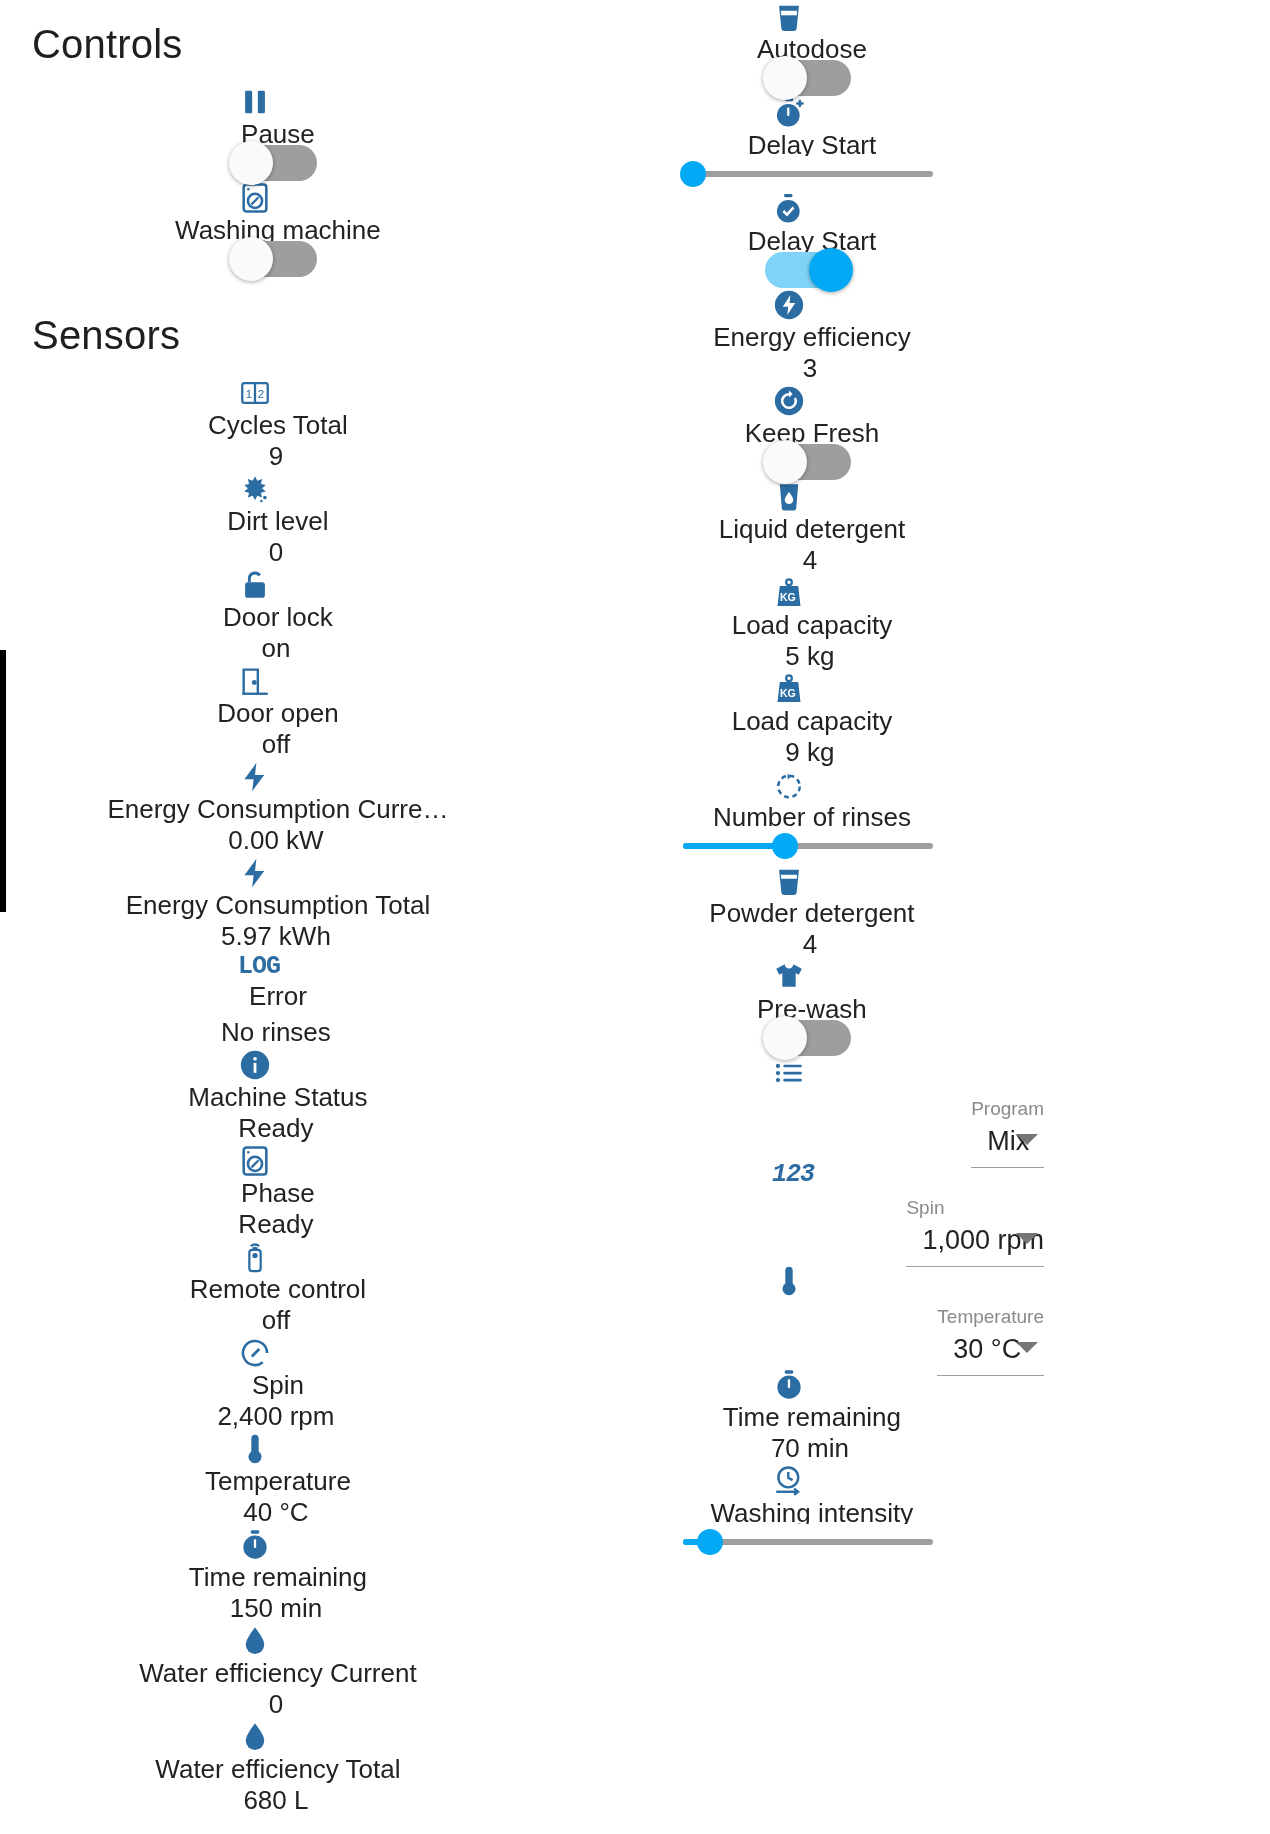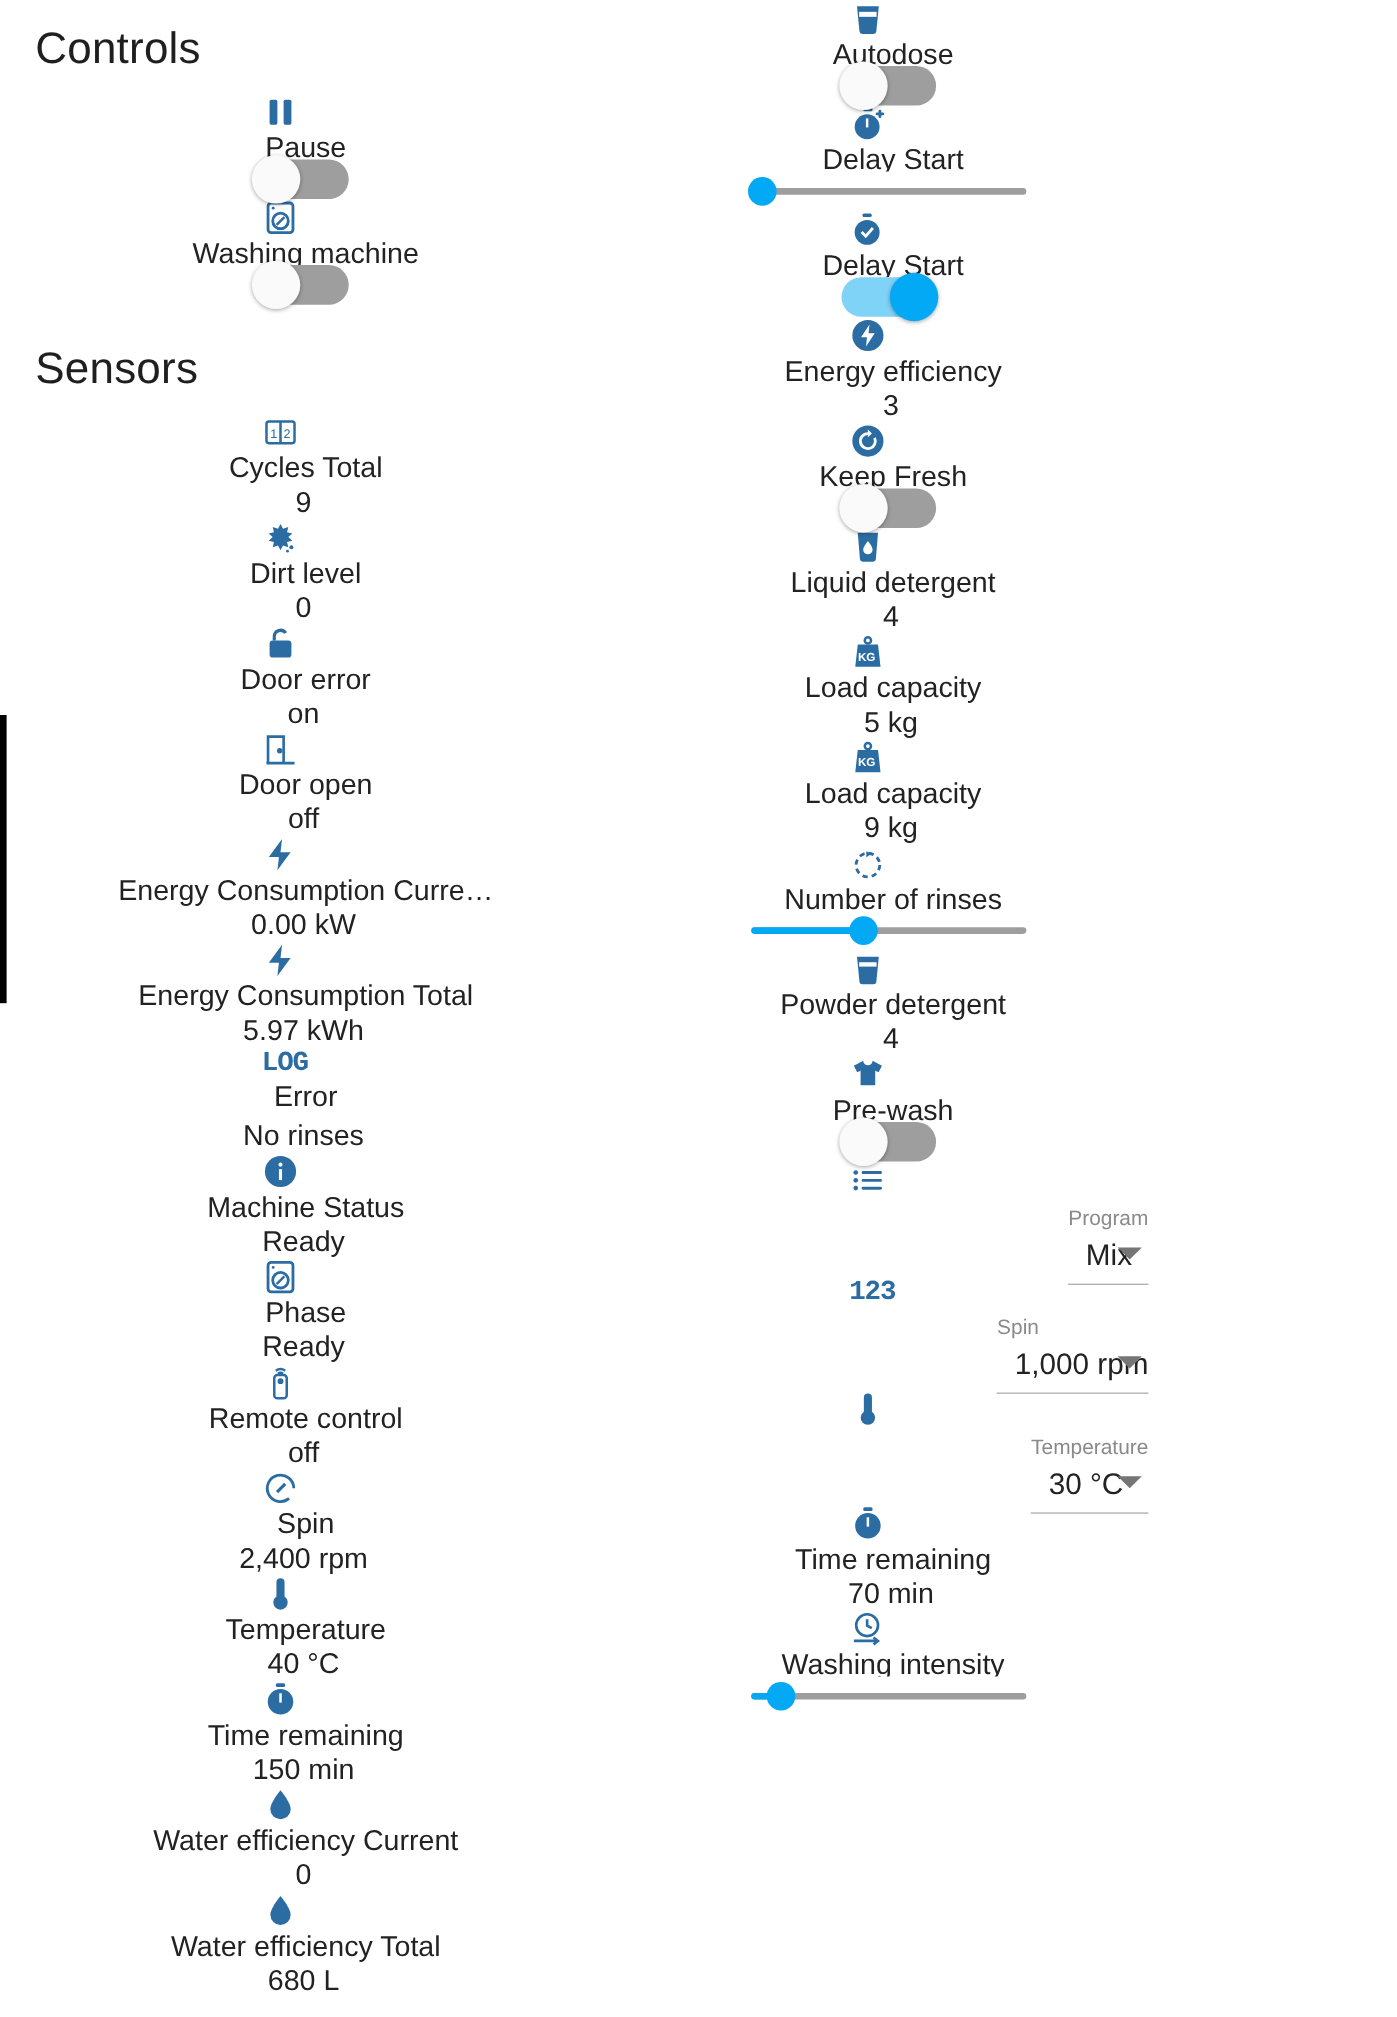--- a/index.html
+++ b/index.html
@@ -232,21 +232,21 @@
         <span class="value">0</span>
       </div>
 
       <div class="row">
         <span class="icon">
           <svg width="34" height="34" viewBox="0 0 24 24" fill="#2b6ca3">
               <path d="M7 10V7.5a5 5 0 0 1 9.2-2.7l-1.8 1A3 3 0 0 0 9 7.5V10h-2z"></path>
               <rect x="5" y="10" width="14" height="11" rx="2"></rect>
             </svg>
         </span>
-        <span class="label">Door error</span>
+        <span class="label">Door lock</span>
         <span class="value">on</span>
       </div>
 
       <div class="row">
         <span class="icon">
           <svg width="34" height="34" viewBox="0 0 24 24" fill="none" stroke="#2b6ca3" stroke-width="1.7">
               <path d="M4 21V4h10v17"></path>
               <line x1="3" y1="21" x2="21" y2="21"></line>
               <circle cx="11.5" cy="13" r="0.9" fill="#2b6ca3"></circle>
             </svg>
@@ -533,21 +533,21 @@
             </svg>
         </span>
         <span class="select-wrap">
           <span class="sel-label">Program</span>
           <span class="sel-value">Mix</span>
           <span class="caret"></span>
         </span>
       </div>
 
       <div class="row select-row">
-        <span class="icon mono-icon" style="align-self:center;">123</span>
+        <span class="icon mono-icon" style="align-self:center;font-style:italic;">123</span>
         <span class="select-wrap">
           <span class="sel-label">Spin</span>
           <span class="sel-value">1,000 rpm</span>
           <span class="caret"></span>
         </span>
       </div>
 
       <div class="row select-row">
         <span class="icon" style="align-self:center;">
           <svg width="34" height="34" viewBox="0 0 24 24" fill="#2b6ca3">

